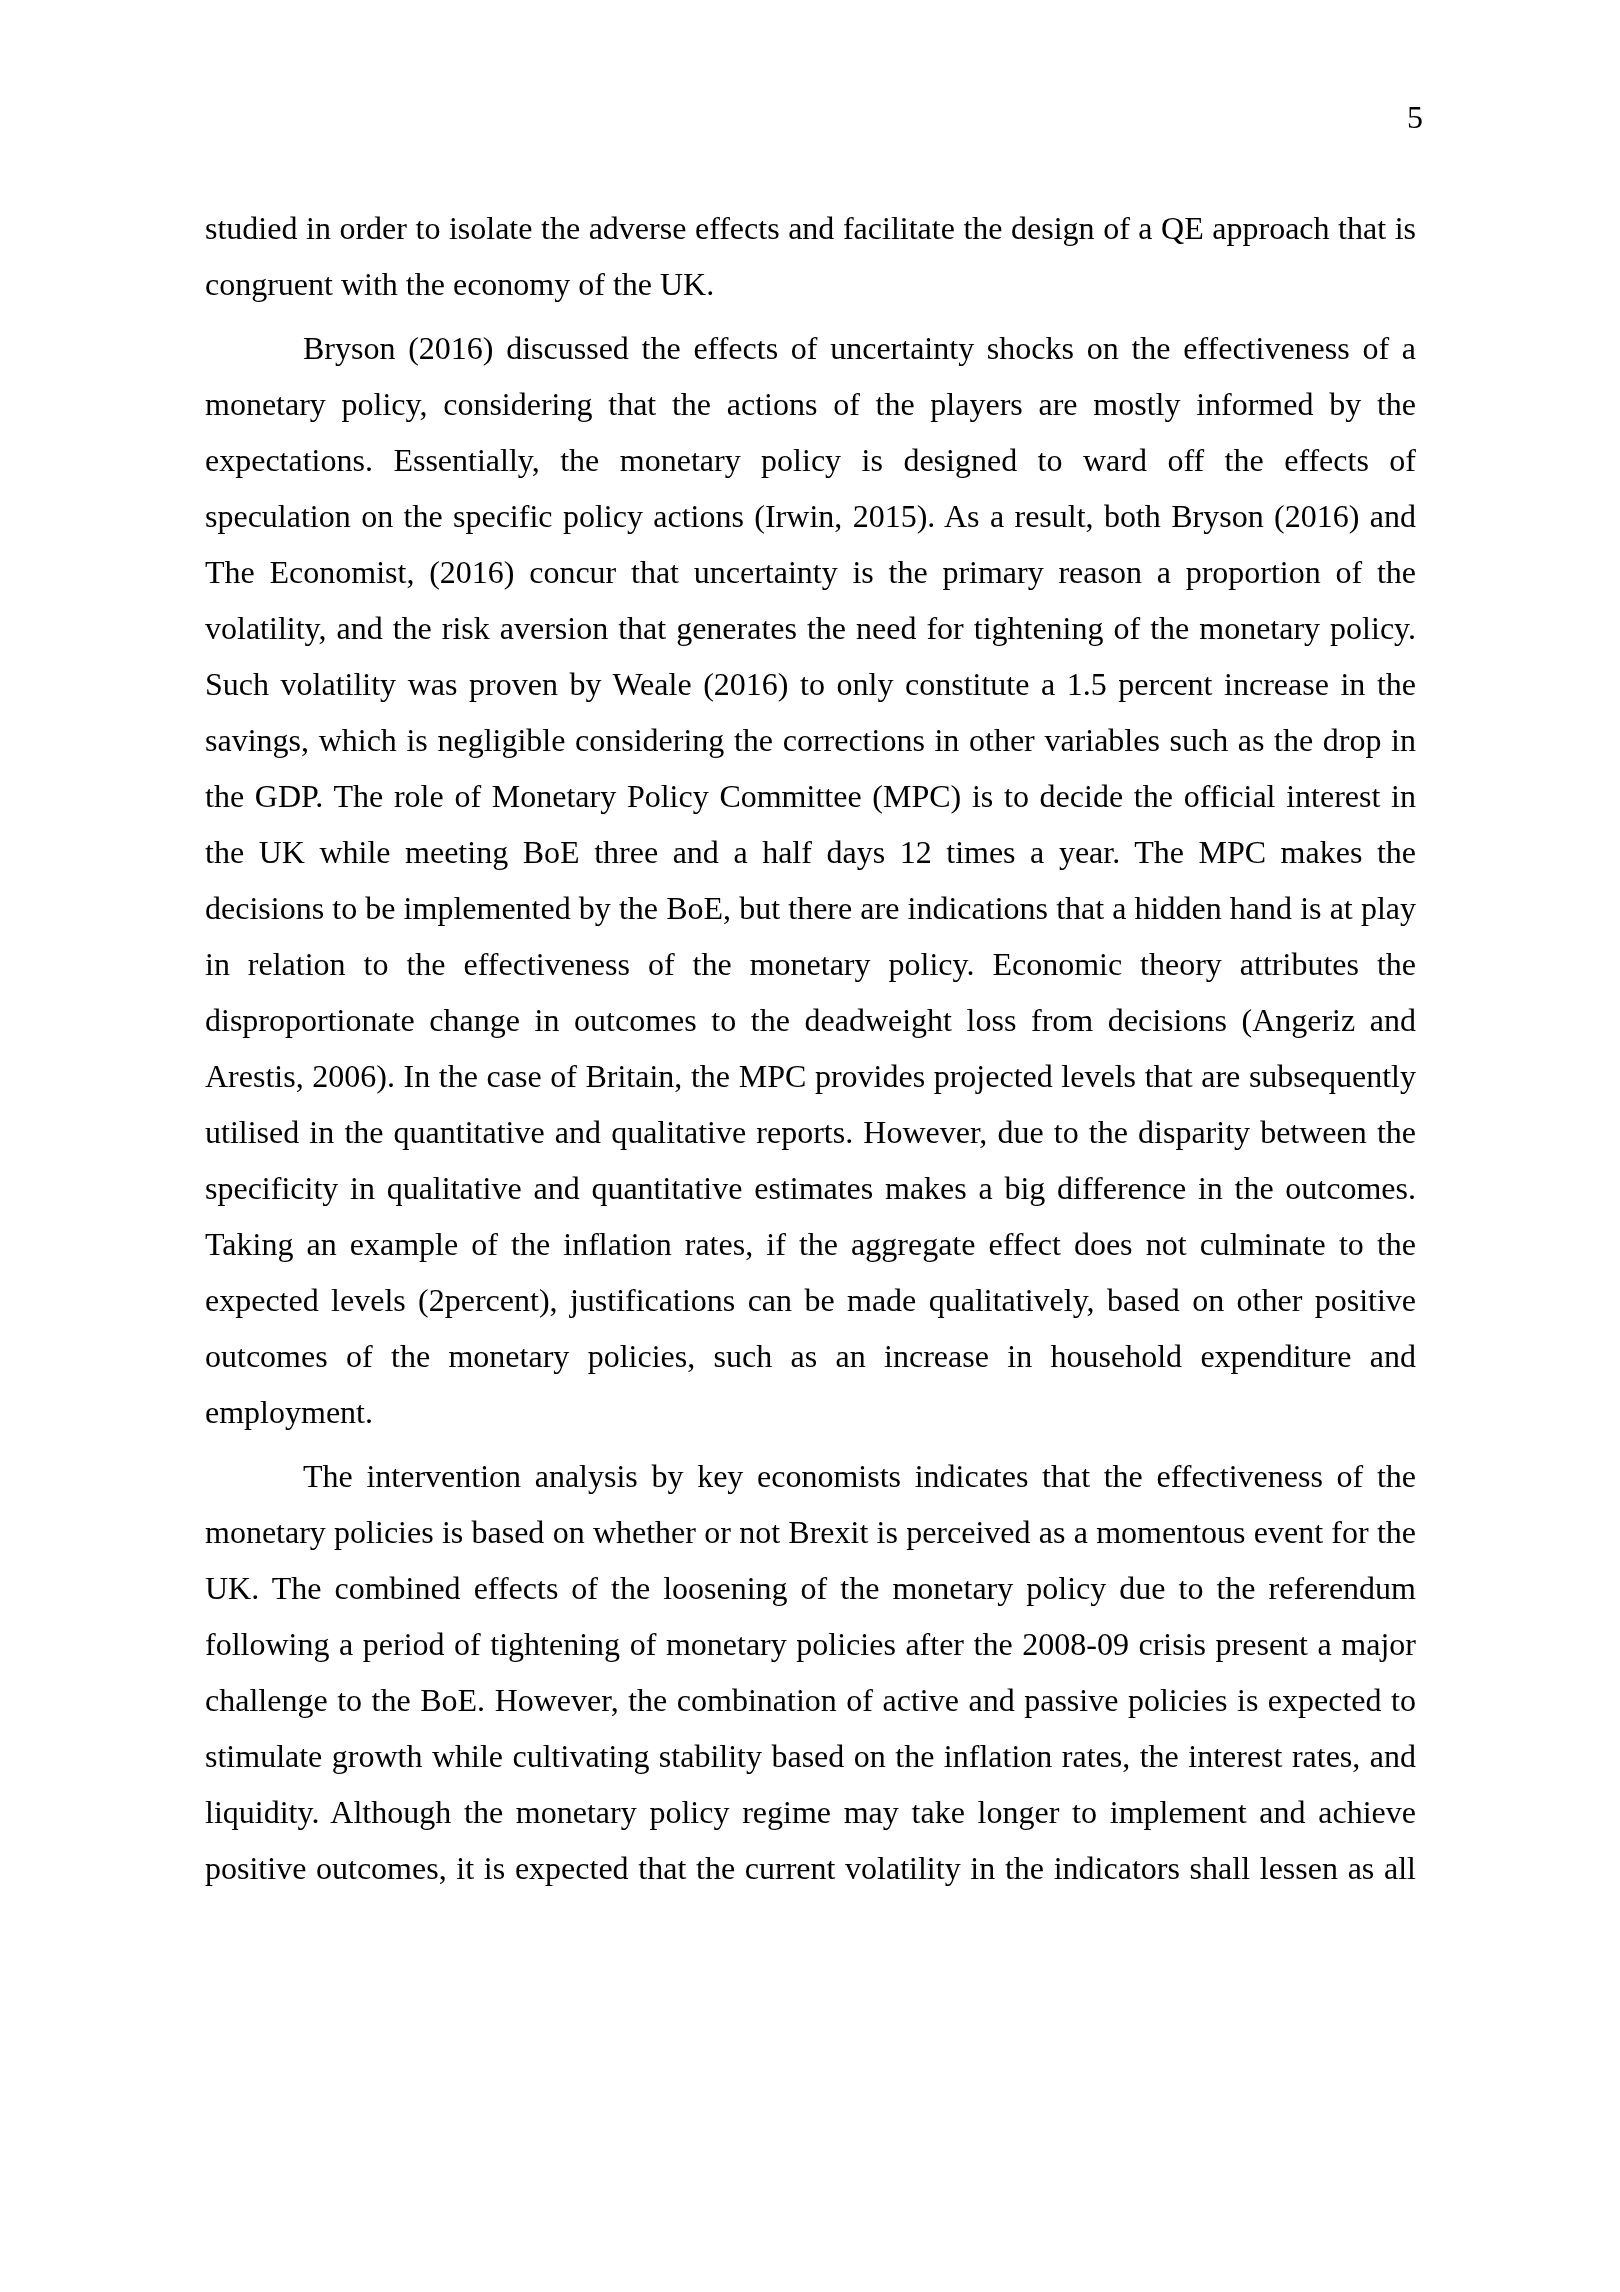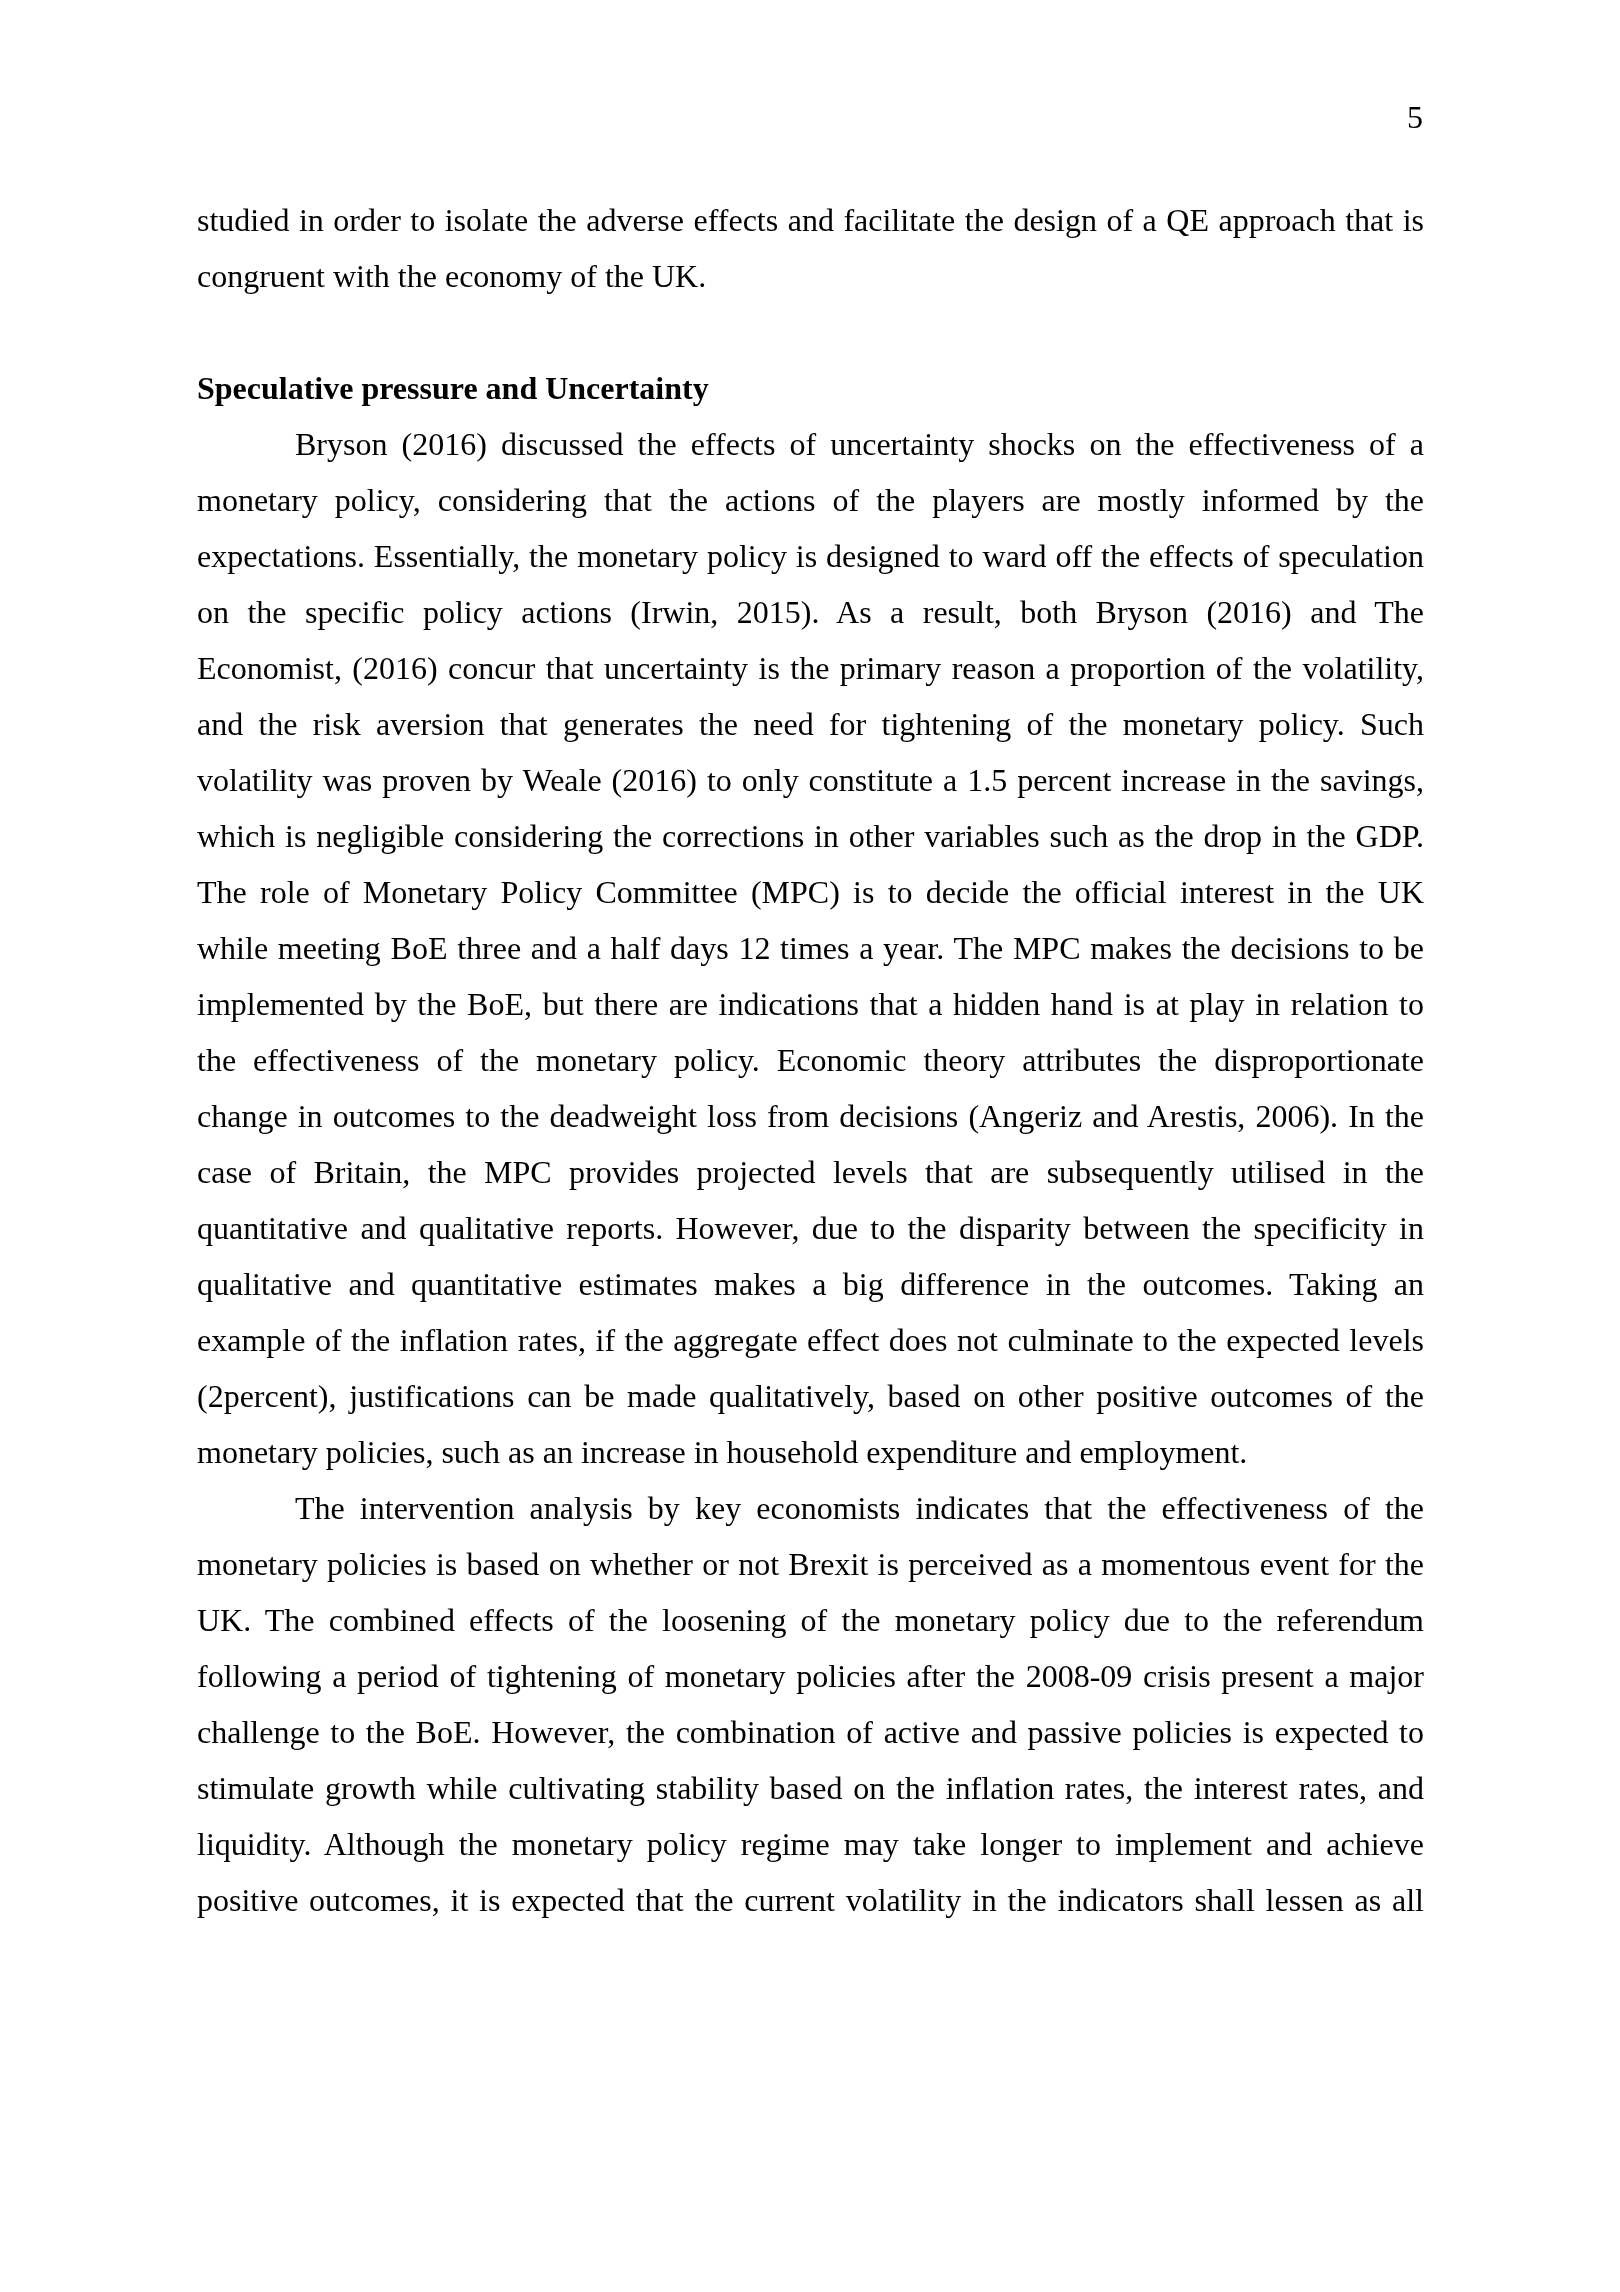--- a/index.html
+++ b/index.html
@@ -11,38 +11,37 @@
   }
   .page-number {
     position: absolute; top: 98px; right: 197px;
     font-size: 32px; line-height: 39px;
   }
   .content {
     position: absolute; left: 197px; top: 192px; width: 1227px;
     font-size: 32px; line-height: 56px;
   }
   .para {
-    margin: 0; text-align: justify; text-align-last: left;
+    margin: 8px; text-align: justify; text-align-last: left;
   }
   .para.indent { text-indent: 98px; }
   .heading {
     margin: 56px 0 0 0; font-weight: bold; font-size: 32px; line-height: 56px;
   }
 </style>
 </head>
 <body>
 
 <div class="page">
   <div class="page-number">5</div>
 
   <div class="content">
     <p class="para">studied in order to isolate the adverse effects and facilitate the design of a QE approach that is congruent with the economy of the UK.</p>
 
     <div class="section">
-      <h2 class="heading">Speculative pressure and Uncertainty</h2>
       <p class="para indent">Bryson (2016) discussed the effects of uncertainty shocks on the effectiveness of a monetary policy, considering that the actions of the players are mostly informed by the expectations. Essentially, the monetary policy is designed to ward off the effects of speculation on the specific policy actions (Irwin, 2015). As a result, both Bryson (2016) and The Economist, (2016) concur that uncertainty is the primary reason a proportion of the volatility, and the risk aversion that generates the need for tightening of the monetary policy. Such volatility was proven by Weale (2016) to only constitute a 1.5 percent increase in the savings, which is negligible considering the corrections in other variables such as the drop in the GDP. The role of Monetary Policy Committee (MPC) is to decide the official interest in the UK while meeting BoE three and a half days 12 times a year. The MPC makes the decisions to be implemented by the BoE, but there are indications that a hidden hand is at play in relation to the effectiveness of the monetary policy. Economic theory attributes the disproportionate change in outcomes to the deadweight loss from decisions (Angeriz and Arestis, 2006). In the case of Britain, the MPC provides projected levels that are subsequently utilised in the quantitative and qualitative reports. However, due to the disparity between the specificity in qualitative and quantitative estimates makes a big difference in the outcomes. Taking an example of the inflation rates, if the aggregate effect does not culminate to the expected levels (2percent), justifications can be made qualitatively, based on other positive outcomes of the monetary policies, such as an increase in household expenditure and employment.</p>
     </div>
 
     <div class="section">
       <p class="para indent last" style="text-align-last: justify;">The intervention analysis by key economists indicates that the effectiveness of the monetary policies is based on whether or not Brexit is perceived as a momentous event for the UK. The combined effects of the loosening of the monetary policy due to the referendum following a period of tightening of monetary policies after the 2008-09 crisis present a major challenge to the BoE. However, the combination of active and passive policies is expected to stimulate growth while cultivating stability based on the inflation rates, the interest rates, and liquidity. Although the monetary policy regime may take longer to implement and achieve positive outcomes, it is expected that the current volatility in the indicators shall lessen as all</p>
     </div>
   </div>
 </div>
 
 

